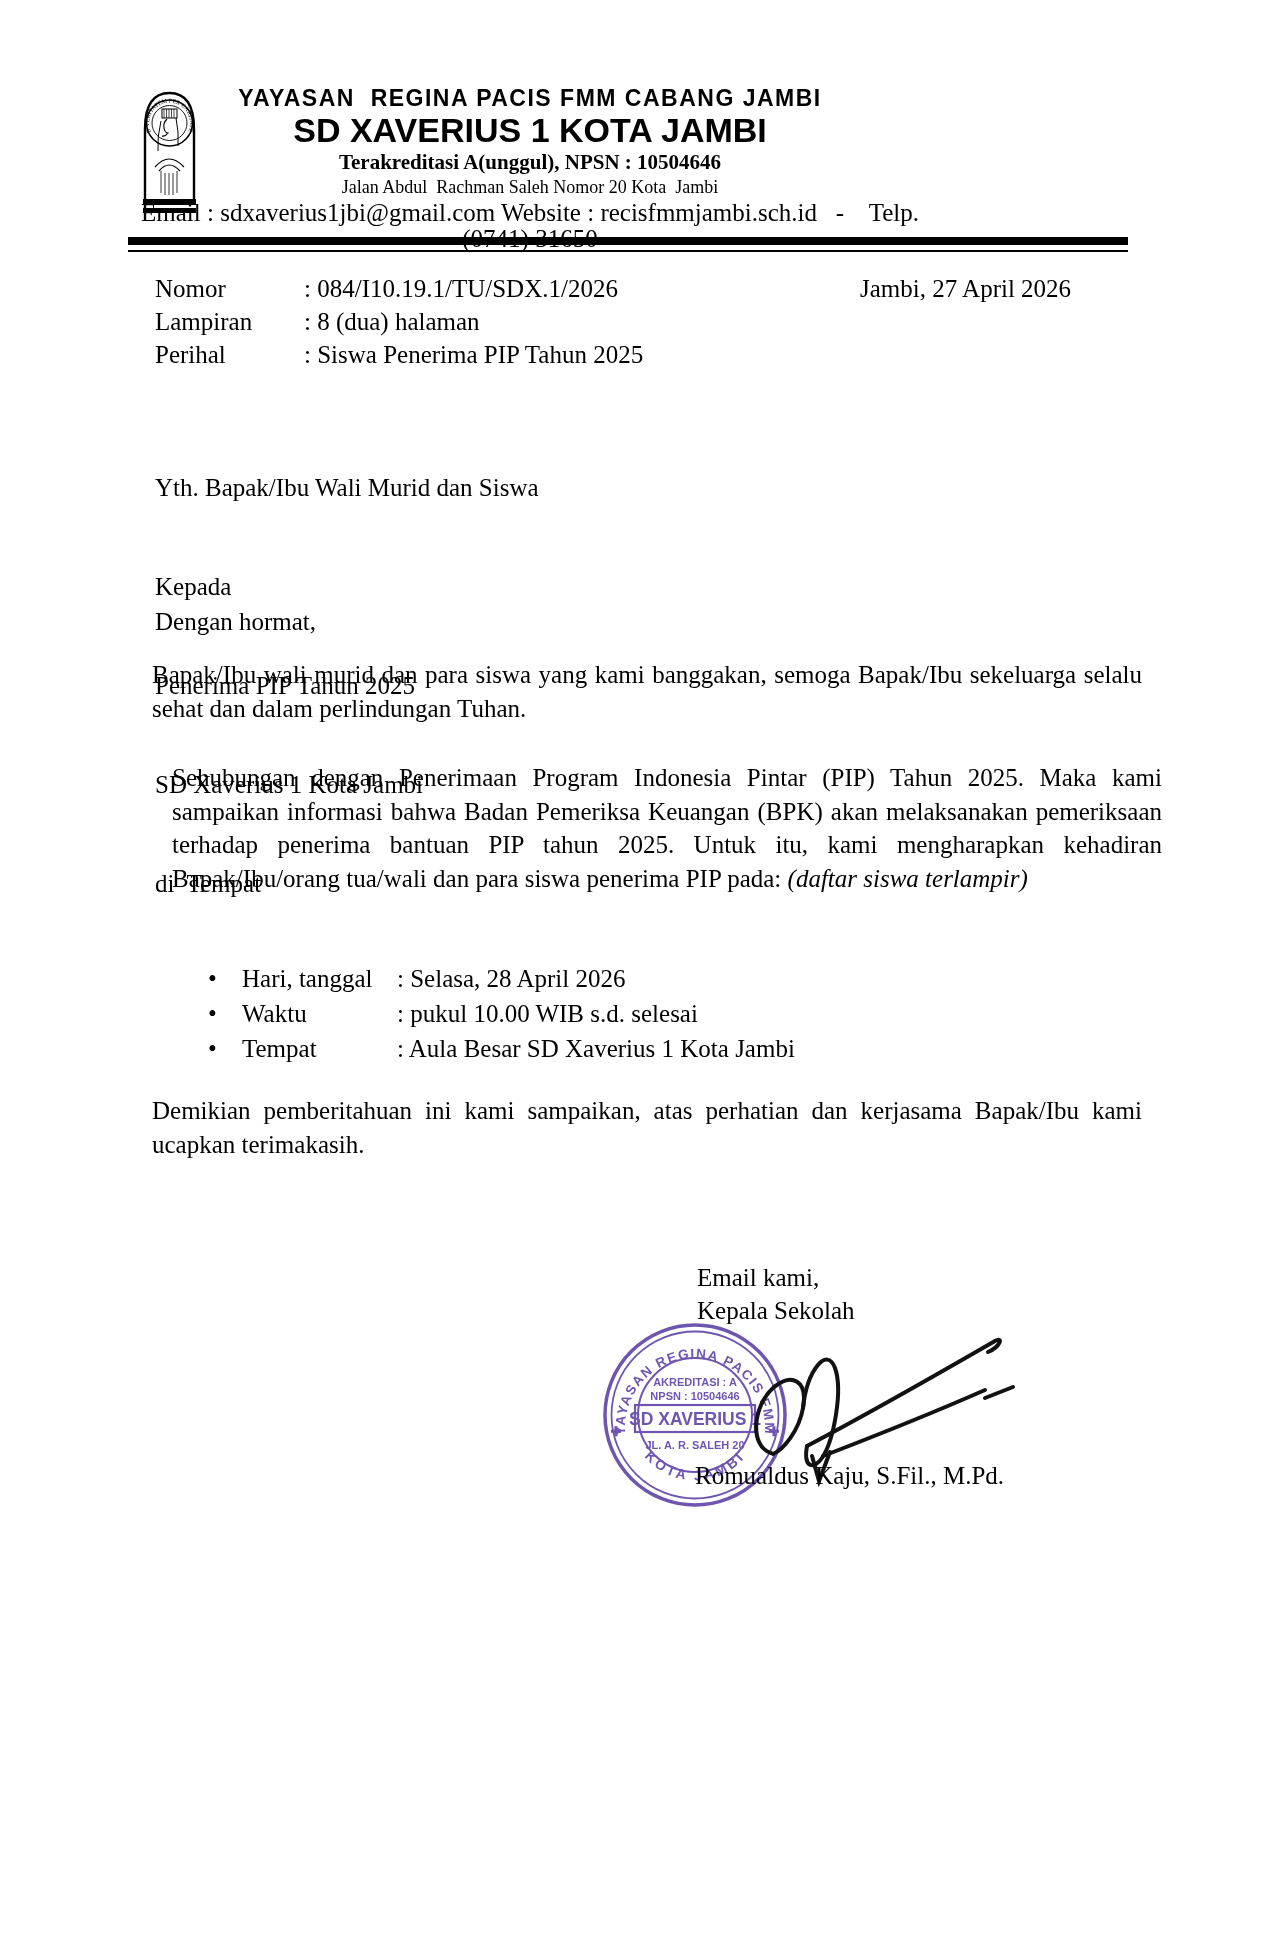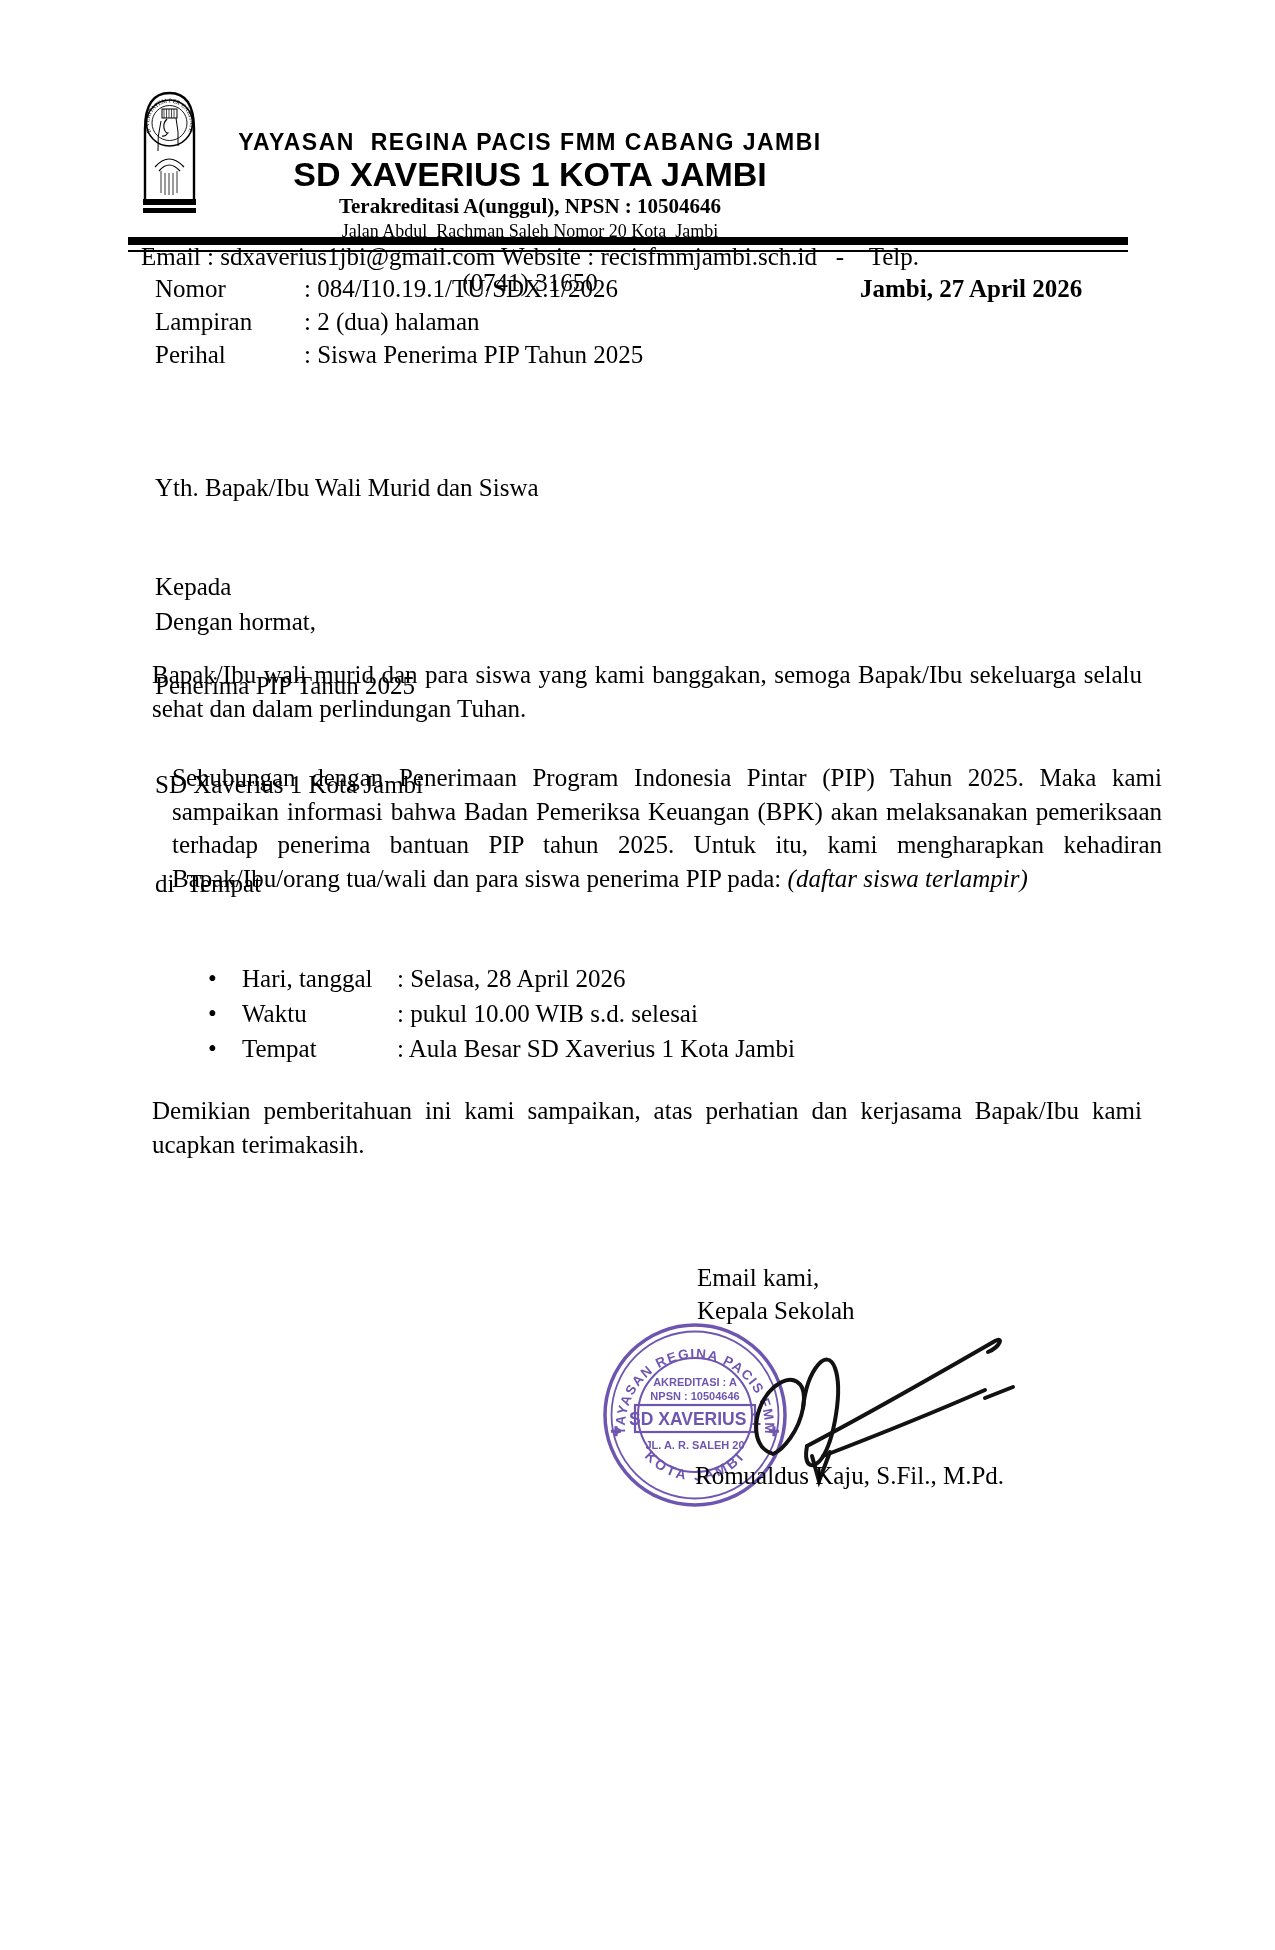--- a/index.html
+++ b/index.html
@@ -8,42 +8,42 @@
     width:1275px;height:1950px;
     margin:0 auto;
     background:#ffffff;
     font-family:"Liberation Serif","DejaVu Serif",serif;
     color:#000;
     overflow:hidden;
   }
   .abs{position:absolute;}
 
   
-  .header-text{left:140px;top:84px;width:780px;text-align:center;margin-top:44px;}
+  .header-text{left:140px;top:84px;width:780px;text-align:center;}
   .h-foundation{
     font-family:"Liberation Sans","DejaVu Sans",sans-serif;
     font-weight:700;font-size:23px;line-height:28px;letter-spacing:1.5px;
     white-space:pre-wrap;
   }
   .h-school{
     font-family:"Liberation Sans","DejaVu Sans",sans-serif;
     font-weight:700;font-size:34px;line-height:37px;
   }
   .h-accred{font-weight:700;font-size:21px;line-height:26px;}
   .h-addr{font-size:18px;line-height:25px;white-space:pre-wrap;}
   .h-contact{font-size:25px;line-height:26px;white-space:pre-wrap;}
   .rule-thick{left:128px;top:237px;width:1000px;height:8px;background:#000;}
   .rule-thin{left:128px;top:250px;width:1000px;height:2px;background:#000;}
   .logo-box{left:143px;top:87px;width:53px;height:128px;}
 
   
   .meta{left:155px;top:272px;font-size:25px;line-height:33px;}
   .meta-row{display:flex;gap:43px;}
   .meta-label{width:106px;}
-  .letter-date{left:860px;top:272px;font-size:25px;line-height:33px;font-weight:bold;}
+  .letter-date{left:860px;top:272px;font-size:25px;line-height:33px;}
 
   
   .recipient{left:155px;top:405px;font-size:25px;line-height:33px;white-space:pre-wrap;}
 
   
   .salutation{left:155px;top:605px;font-size:25px;line-height:33px;}
   .para{font-size:25px;line-height:33.5px;text-align:justify;width:990px;left:152px;}
   .para-1{top:658px;}
   .para-2{top:761px;margin-left:20px;}
   .closing{top:1094px;}
@@ -95,21 +95,21 @@
   <div class="abs rule-thick"></div>
   <div class="abs rule-thin"></div>
 
   <div class="abs meta">
     <div class="meta-row">
       <span class="meta-label">Nomor</span>
       <span class="meta-value">: 084/I10.19.1/TU/SDX.1/2026</span>
     </div>
     <div class="meta-row">
       <span class="meta-label">Lampiran</span>
-      <span class="meta-value">: 2 (dua) halaman</span>
+      <span class="meta-value">: 8 (dua) halaman</span>
     </div>
     <div class="meta-row">
       <span class="meta-label">Perihal</span>
       <span class="meta-value">: Siswa Penerima PIP Tahun 2025</span>
     </div>
   </div>
   <div class="abs letter-date">Jambi, 27 April 2026</div>
 
   <div class="abs recipient">
     <div>Yth. Bapak/Ibu Wali Murid dan Siswa</div>

